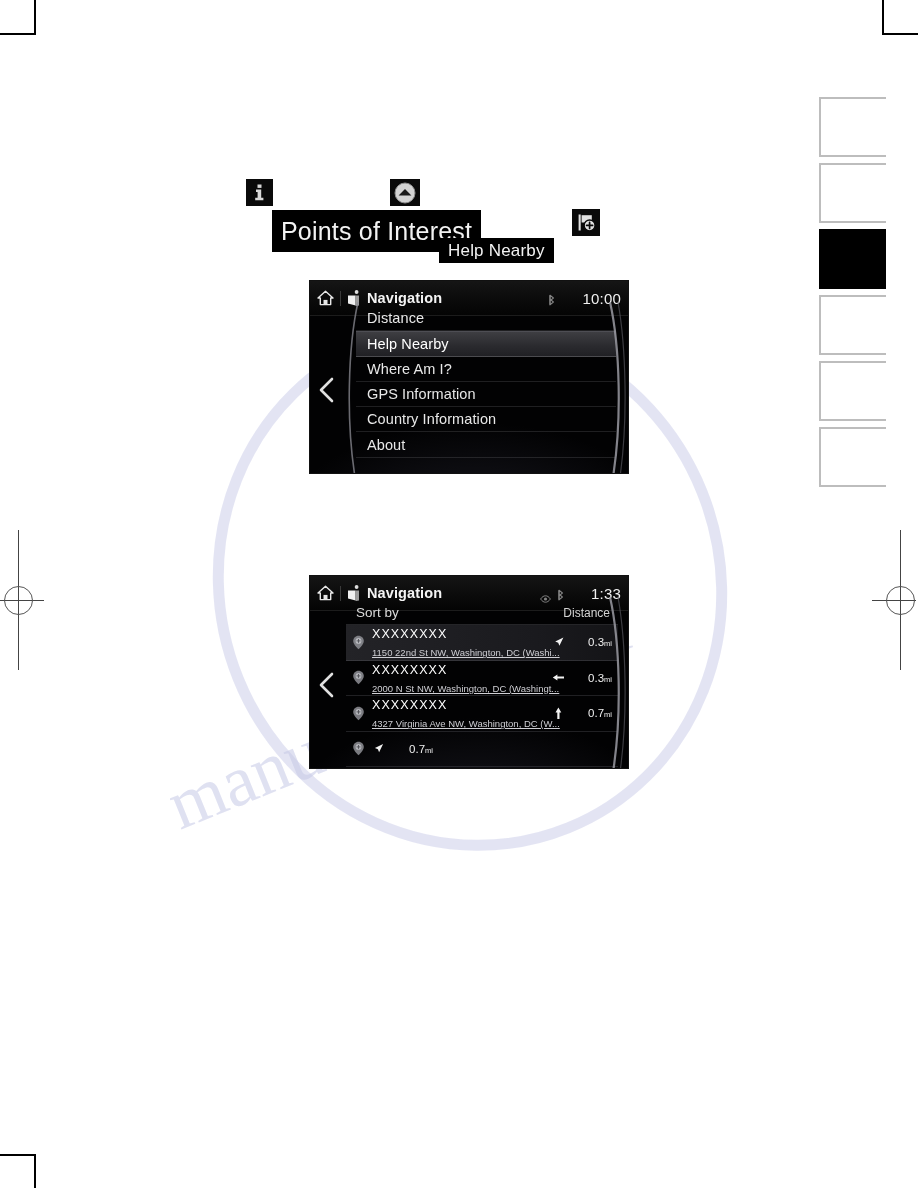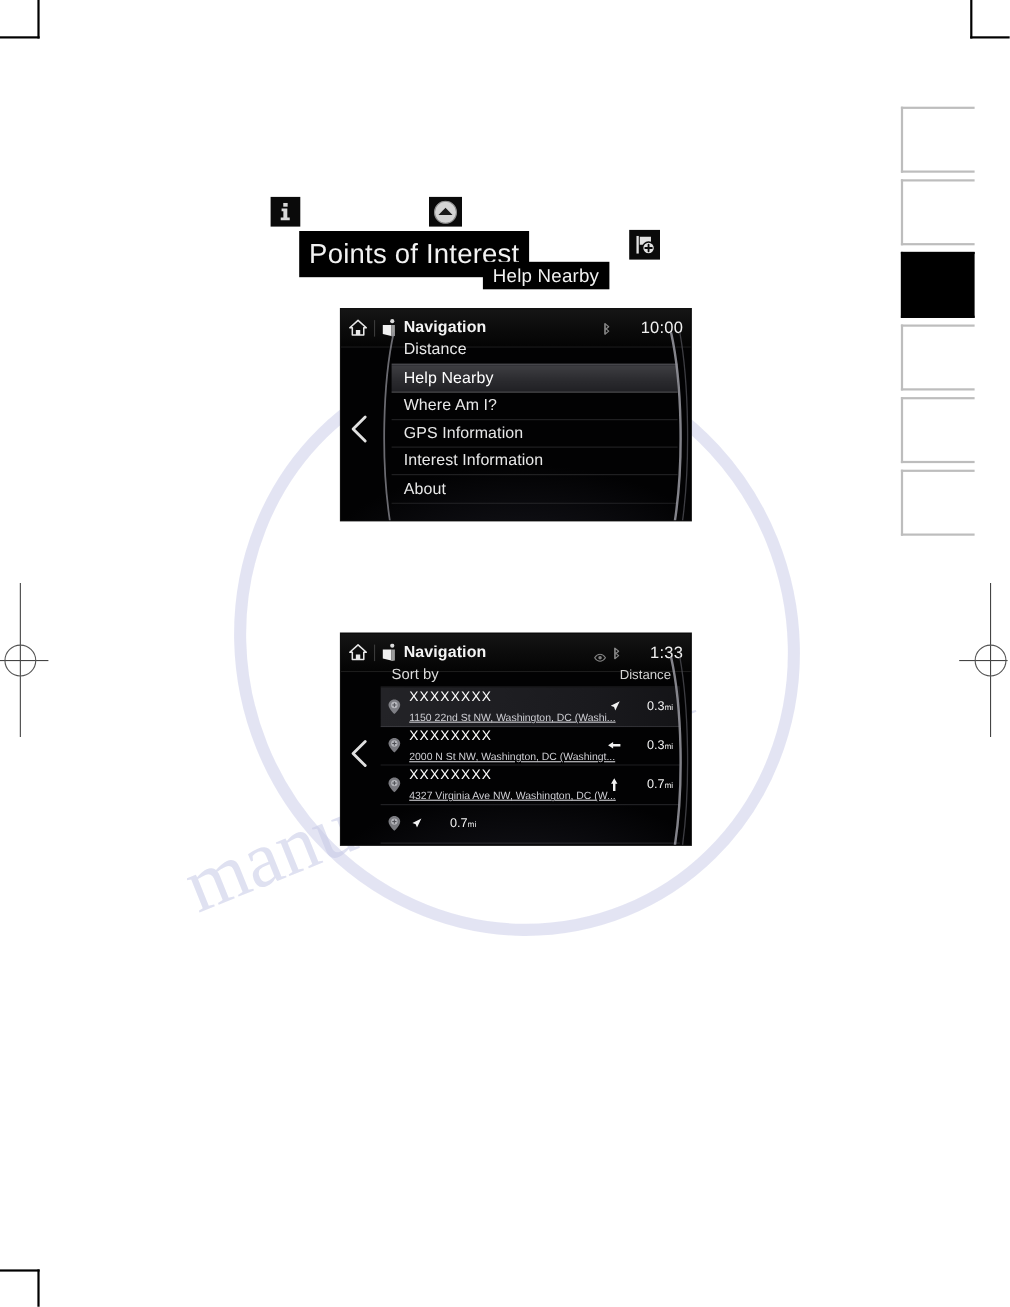--- a/index.html
+++ b/index.html
@@ -361,21 +361,21 @@
         <div class="menu-item selected">
           <span>Help Nearby</span>
         </div>
         <div class="menu-item">
           <span>Where Am I?</span>
         </div>
         <div class="menu-item">
           <span>GPS Information</span>
         </div>
         <div class="menu-item">
-          <span>Interest Information</span>
+          <span>Country Information</span>
         </div>
         <div class="menu-item">
           <span>About</span>
         </div>
       </div>
     </div>
 
   </div>
 </div>
 

